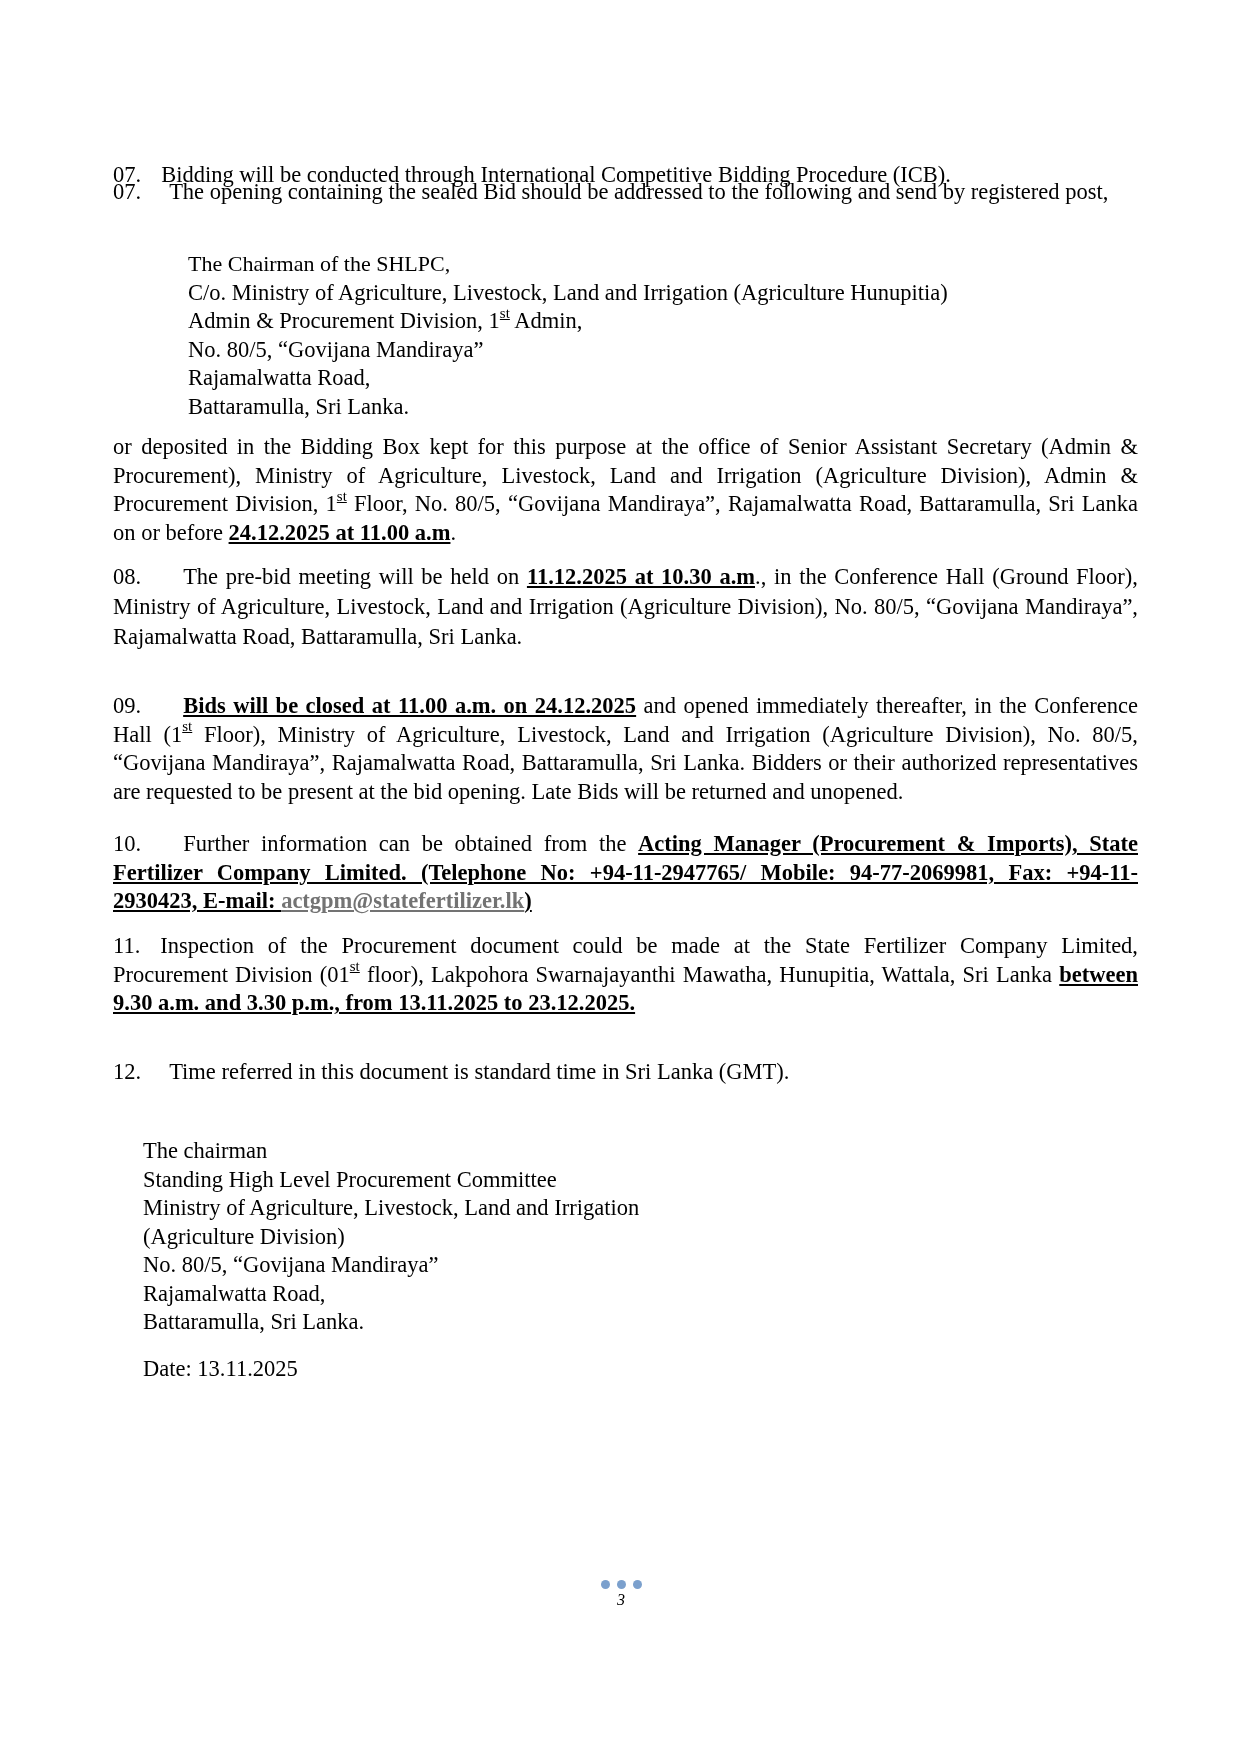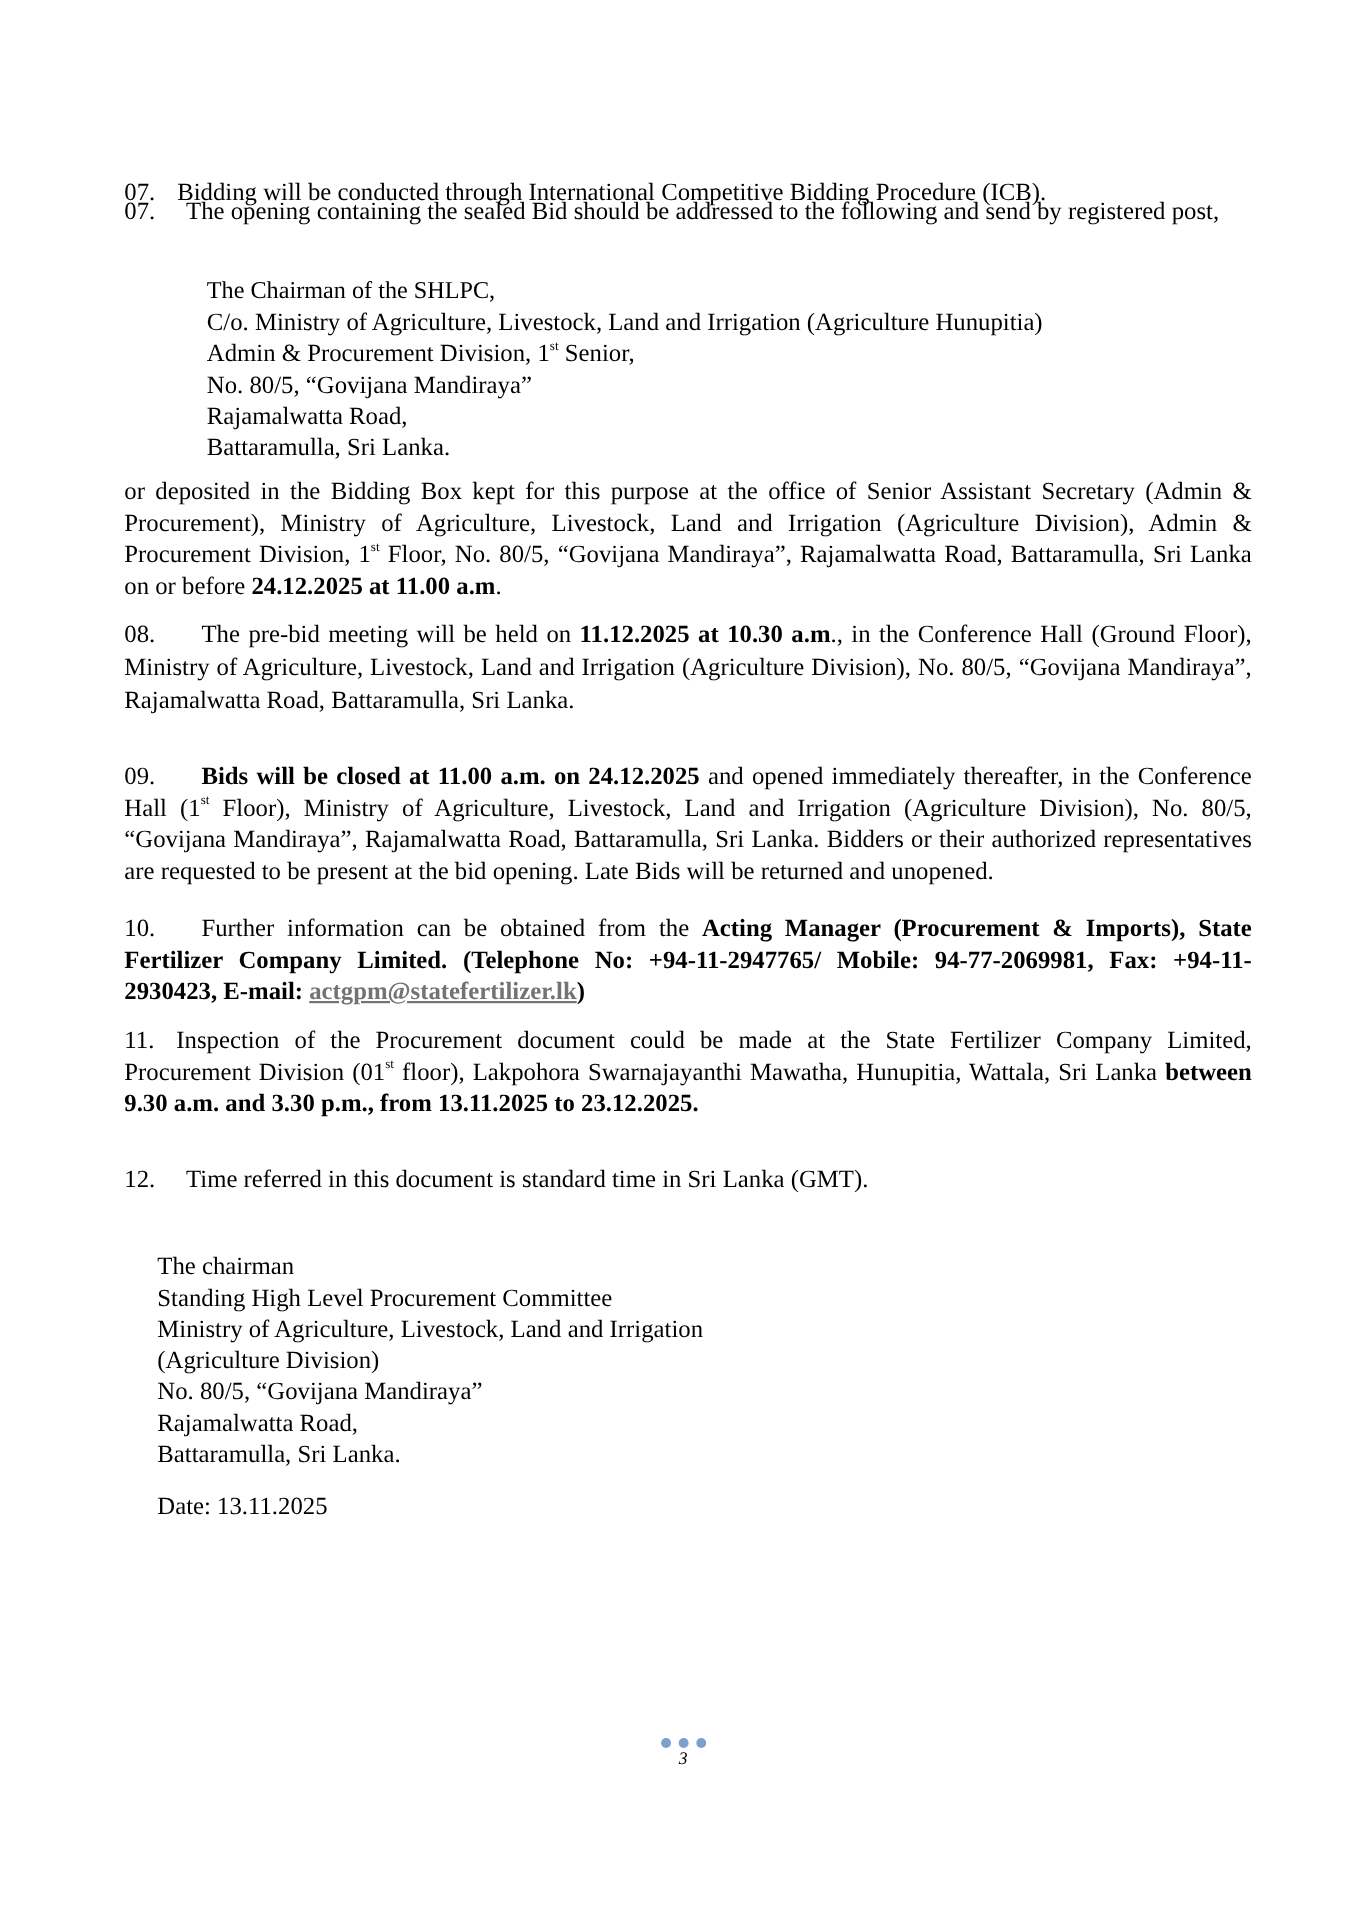--- a/index.html
+++ b/index.html
@@ -10,22 +10,22 @@
     font-size: 22.5px;
     line-height: 28.5px;
   }
   .page { position: absolute; left: 0; top: 0; width: 1242px; height: 1754px; }
   .block { position: absolute; left: 113px; width: 1025px; }
   .justify { text-align: justify; text-align-last: left; }
   .num { display: inline-block; }
   .gap-sm { display: inline-block; width: 20px; }
   .gap-md { display: inline-block; width: 28px; }
   .gap-lg { display: inline-block; width: 42px; }
-  b { font-weight: bold; }
-  sup { font-size: 12px; line-height: 0; position: relative; top: -2px; }
+  b { font-weight: bold; text-decoration: underline; }
+  sup { font-size: 15px; line-height: 0; position: relative; top: -2px; text-decoration: underline; }
   .addr { position: absolute; left: 188px; font-size: 22.5px; line-height: 28.5px; }
   .addr .first { font-size: 22px; }
   .sig { position: absolute; left: 143px; line-height: 28.5px; }
   .link { color: #737373; text-decoration: underline; font-weight: bold; }
   .footer { position: absolute; left: 0; width: 1242px; top: 1580px; text-align: center; }
   .dots { display: flex; justify-content: center; gap: 7px; }
   .dot { width: 9px; height: 9px; border-radius: 50%; background: #7ba0cd; }
   .pageno { font-style: italic; font-size: 16px; line-height: 18px; margin-top: 2px; }
 </style>
 </head>
@@ -37,21 +37,21 @@
     <span class="num">07.</span><span class="gap-sm"></span><span>Bidding will be conducted through International Competitive Bidding Procedure (ICB).</span>
   </div>
 
   <div class="block justify" style="top:178px;">
     <span class="num">07.</span><span class="gap-md"></span><span>The opening containing the sealed Bid should be addressed to the following and send by registered post,</span>
   </div>
 
   <div class="addr" style="top:250px;">
     <div class="first">The Chairman of the SHLPC,</div>
     <div>C/o. Ministry of Agriculture, Livestock, Land and Irrigation (Agriculture Hunupitia)</div>
-    <div><span>Admin &amp; Procurement Division, 1</span><sup>st</sup><span> Senior,</span></div>
+    <div><span>Admin &amp; Procurement Division, 1</span><sup>st</sup><span> Admin,</span></div>
     <div>No. 80/5, “Govijana Mandiraya”</div>
     <div>Rajamalwatta Road,</div>
     <div>Battaramulla, Sri Lanka.</div>
   </div>
 
   <div class="block justify" style="top:433px;">
     <span>or deposited in the Bidding Box kept for this purpose at the office of Senior Assistant Secretary (Admin &amp; Procurement), Ministry of Agriculture, Livestock, Land and Irrigation (Agriculture Division), Admin &amp; Procurement Division, 1</span><sup>st</sup><span> Floor,  No. 80/5, “Govijana Mandiraya”, Rajamalwatta Road, Battaramulla, Sri Lanka on or before </span><b>24.12.2025 at 11.00 a.m</b><span>.</span>
   </div>
 
   <div class="block justify" style="top:562px; line-height:30px;">

